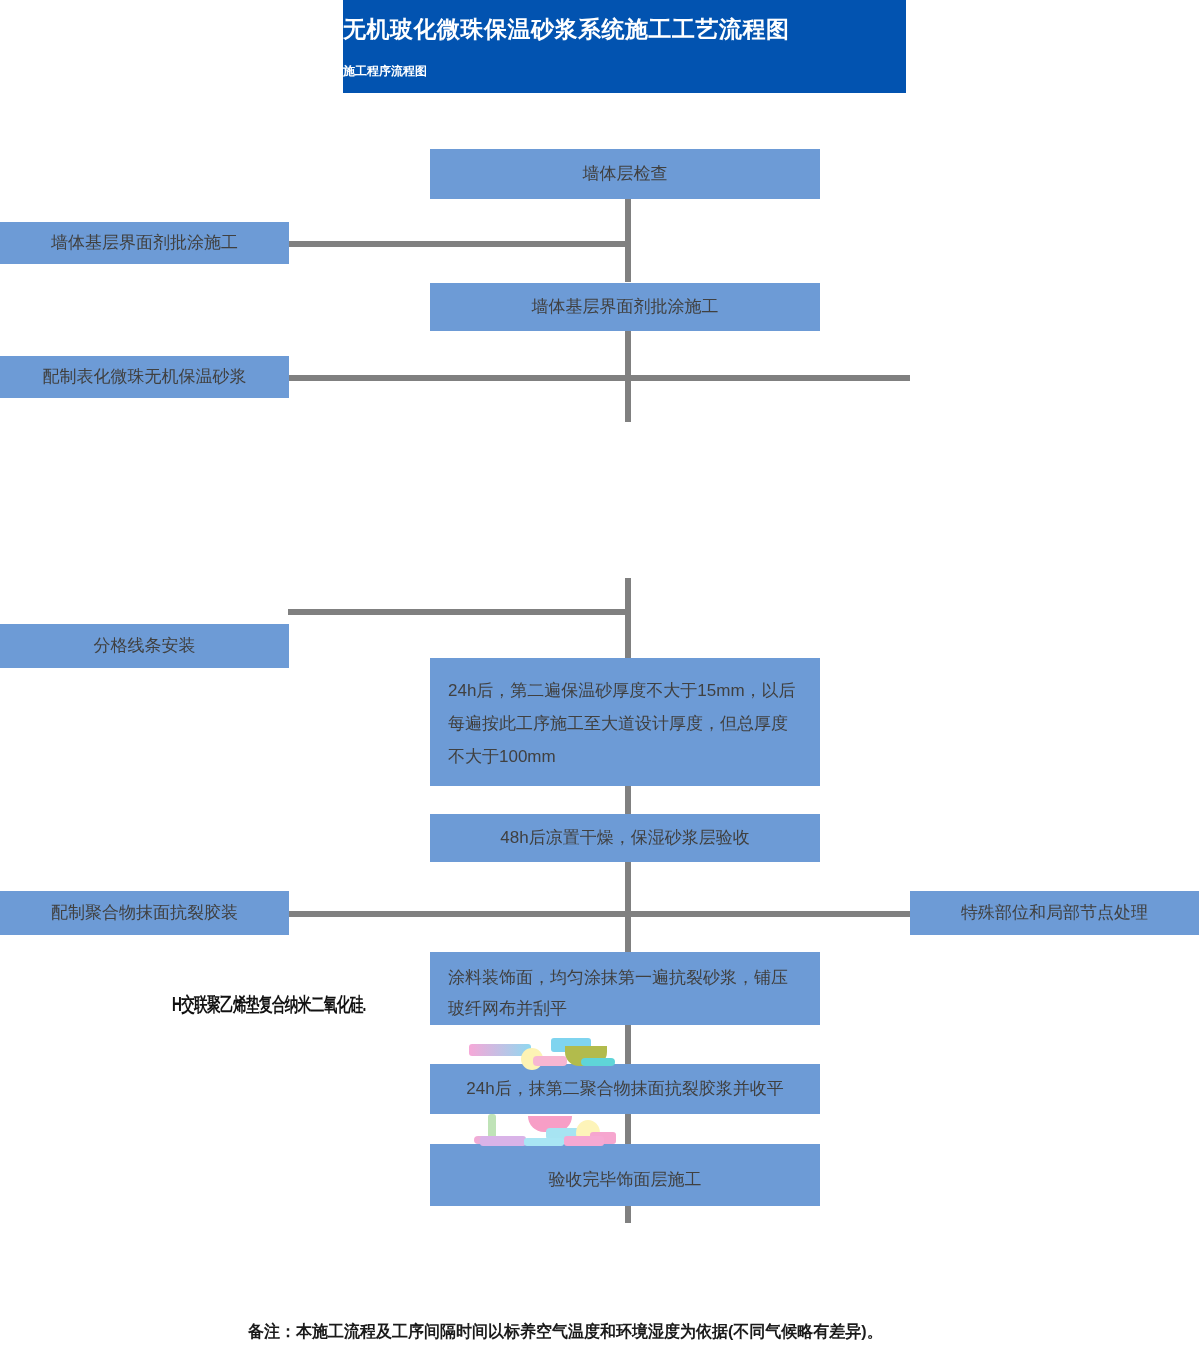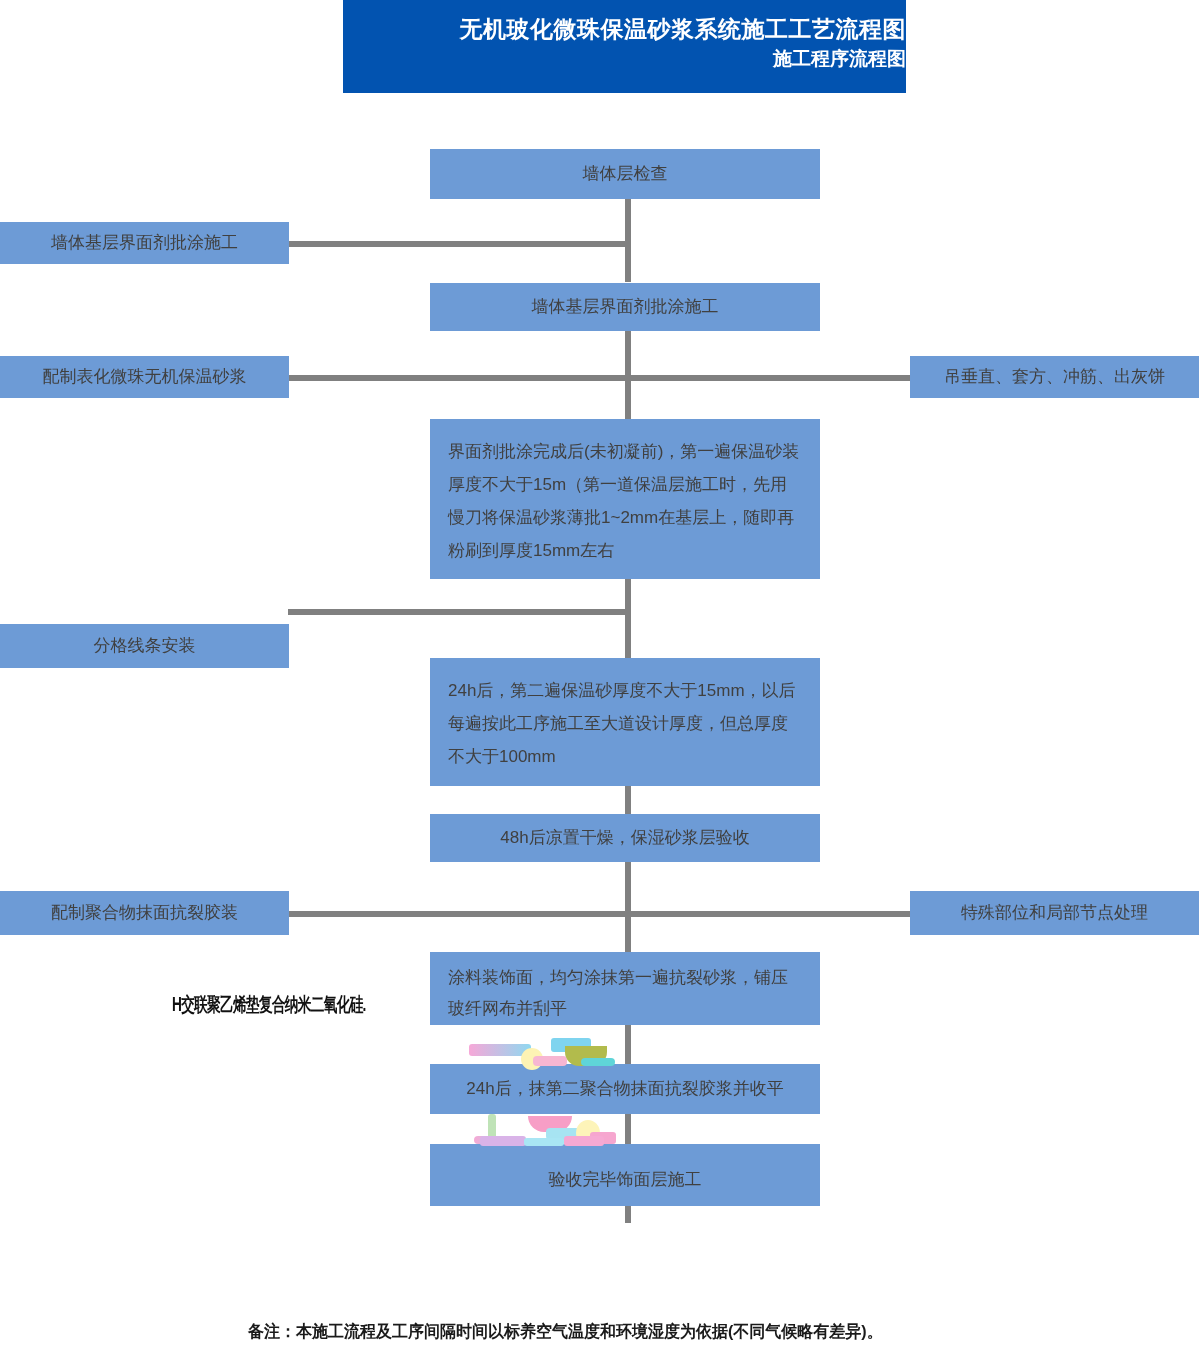--- a/index.html
+++ b/index.html
@@ -20,35 +20,35 @@
 
   
   .title-banner {
     position: absolute;
     left: 343px;
     top: 0px;
     width: 563px;
     height: 93px;
     background: #0253b0;
     color: #ffffff;
-    text-align: right;
+    text-align: left;
     box-sizing: border-box;
     padding-top: 14px;
   }
   .title-main {
     font-size: 23px;
     font-weight: bold;
     line-height: 30px;
     letter-spacing: 0.5px;
   }
   .title-sub {
-    font-size: 19px;
+    font-size: 12px;
     font-weight: bold;
     line-height: 26px;
-    margin-top: 2px;
+    margin-top: 14px;
   }
 
   
   .vline {
     position: absolute;
     width: 6px;
     background: #808080;
   }
   .hline {
     position: absolute;
@@ -140,23 +140,20 @@
   <div class="hline" style="left:625px; top:911px;  width:285px;"></div>
 
   <div class="box center" style="left:430px; top:149px; width:390px; height:50px;">
     <span>墙体层检查</span>
   </div>
 
   <div class="box center" style="left:430px; top:283px; width:390px; height:48px;">
     <span>墙体基层界面剂批涂施工</span>
   </div>
 
-  <div class="box para" style="left:430px; top:419px; width:390px; height:160px;">
-    <span>界面剂批涂完成后(未初凝前)，第一遍保温砂装厚度不大于15m（第一道保温层施工时，先用慢刀将保温砂浆薄批1~2mm在基层上，随即再粉刷到厚度15mm左右</span>
-  </div>
 
   <div class="box para" style="left:430px; top:658px; width:390px; height:128px;">
     <span>24h后，第二遍保温砂厚度不大于15mm，以后每遍按此工序施工至大道设计厚度，但总厚度不大于100mm</span>
   </div>
 
   <div class="box center" style="left:430px; top:814px; width:390px; height:48px;">
     <span>48h后凉置干燥，保湿砂浆层验收</span>
   </div>
 
   <div class="box para" style="left:430px; top:952px; width:390px; height:73px; line-height:31px; padding-top:10px;">
@@ -184,23 +181,20 @@
   </div>
 
   <div class="box side" style="left:0px; top:589px; width:289px; height:44px;margin-top:35px;">
     <span>分格线条安装</span>
   </div>
 
   <div class="box side" style="left:0px; top:891px; width:289px; height:44px;">
     <span>配制聚合物抹面抗裂胶装</span>
   </div>
 
-  <div class="box side" style="left:910px; top:356px; width:289px; height:42px;">
-    <span>吊垂直、套方、冲筋、出灰饼</span>
-  </div>
 
   <div class="box side" style="left:910px; top:891px; width:289px; height:44px;text-align:center;">
     <span>特殊部位和局部节点处理</span>
   </div>
 
   <div class="wm-text" style="left:172px; top:992px; width:430px;">H交联聚乙烯垫复合纳米二氧化硅.</div>
 
   <div class="blob" style="left:455px; top:1030px; width:160px; height:40px;">
     <span style="left:14px; top:14px; width:62px; height:12px; background:linear-gradient(90deg,#f6a8d8,#8fd8f0); border-radius:3px;"></span>
     <span style="left:66px; top:18px; width:22px; height:22px; background:#fdf3b4; border-radius:50%;"></span>

